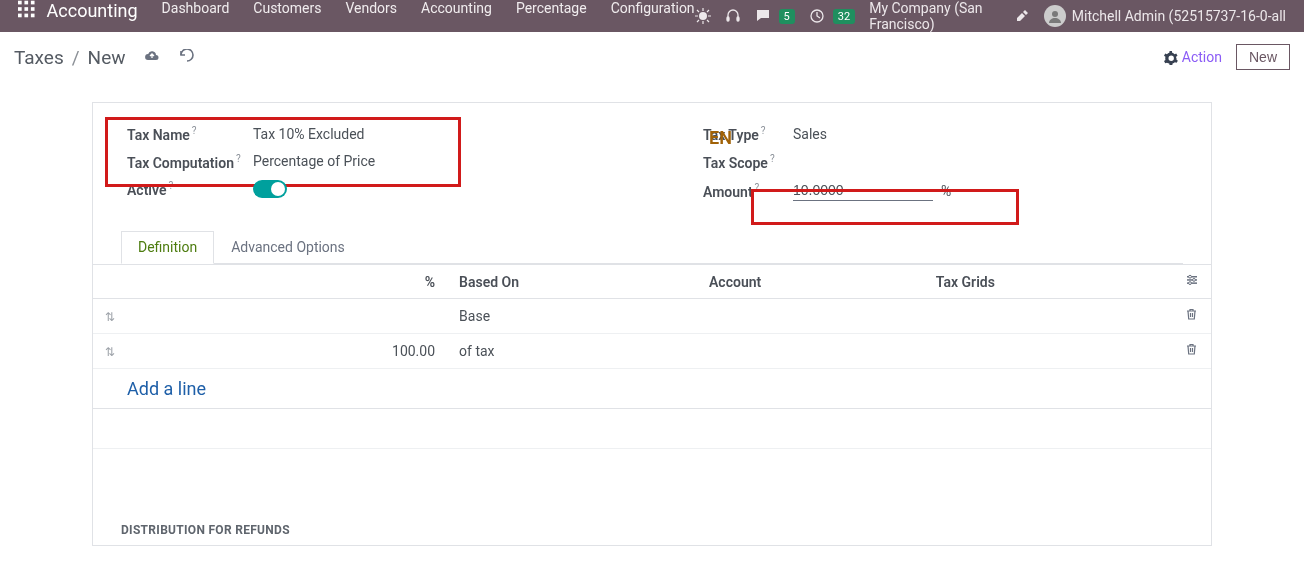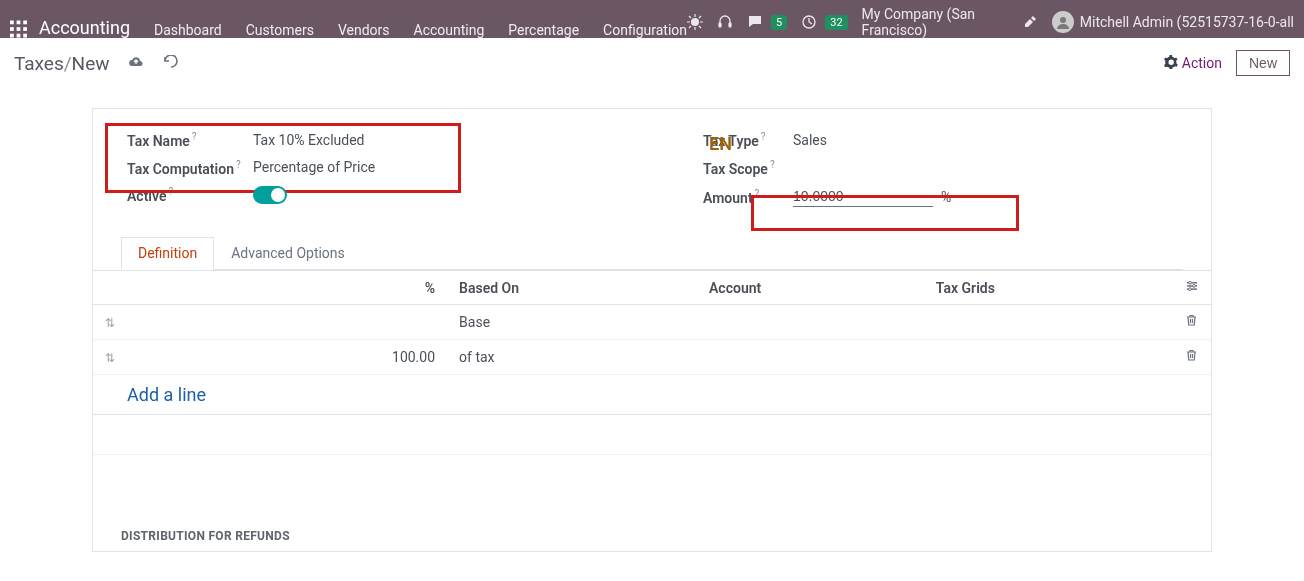--- a/index.html
+++ b/index.html
@@ -1,37 +1,37 @@
 <!DOCTYPE html>
 <html><head>
 <meta charset="utf-8">
 <style>
 * { box-sizing: border-box; margin: 0; padding: 0; }
 body { font-family: -apple-system, BlinkMacSystemFont, "Segoe UI", Roboto, "Helvetica Neue", Arial, sans-serif; font-size: 14px; color: #374151; background: #fff; width: 1304px; }
-.topbar { background: #6a5763; color: #fff; height: 38px; display: flex; align-items: flex-end; padding: 0 10px; }
+.topbar { background: #6a5763; color: #fff; height: 32px; display: flex; align-items: flex-start; padding: 0 18px; }
 .apps-icon { display: inline-flex; width: 18px; height: 18px; margin-right: 12px; }
 .apps-icon svg { width: 100%; height: 100%; }
 .app-name { font-size: 18px; font-weight: 400; margin-right: 20px; }
 .nav-menu { display: flex; gap: 24px; margin-left: 4px; }
 .nav-item { color: #f0ecee; font-size: 14px; cursor: pointer; }
 .topbar-right { margin-left: auto; display: flex; align-items: center; gap: 14px; }
 .topbar-icon { display: inline-flex; color: #ece7ea; cursor: pointer; }
 .badge { background: #1f8f5f; color: #fff; font-size: 11px; padding: 1px 5px; border-radius: 3px; margin-left: -6px; }
 .company-name { font-size: 14px; color: #ece7ea; cursor: pointer; }
 .avatar-wrap { display: flex; align-items: center; gap: 6px; cursor: pointer; }
 .avatar { width: 22px; height: 22px; border-radius: 50%; background: #ccc; display: inline-flex; align-items: center; justify-content: center; }
 .user-name { font-size: 14px; color: #ece7ea; white-space: nowrap; }
 
 .breadcrumb-row { display: flex; align-items: center; padding: 12px 14px 14px; border-bottom: 0; }
-.breadcrumb { display: flex; align-items: center; font-size: 19px; color: #555b63; }
+.breadcrumb { display: flex; align-items: center; gap: 8px; font-size: 19px; color: #555b63; }
 .breadcrumb .sep { color: #8b9096; }
 .bc-icons { display: flex; gap: 18px; margin-left: 18px; color: #6b7280; }
 .bc-icons span { cursor: pointer; }
 .actions-right { margin-left: auto; display: flex; align-items: center; gap: 14px; }
-.action-link { display: flex; align-items: flex-start; gap: 4px; cursor: pointer; color: #701a75; }
+.action-link { display: flex; align-items: flex-end; gap: 4px; cursor: pointer; color: #8b5cf6; }
 .btn-new { border: 1.5px solid #6a5763; padding: 4px 12px; color: #6a5763; background: #fff; cursor: pointer; font-size: 14px; }
 
 .form-sheet { max-width: 1120px; margin: 18px auto 0; border: 1px solid #e0e2e6; background: #fff; padding: 0; }
 .form-row { display: flex; padding: 22px 28px 10px; gap: 40px; position: relative; }
 .col { flex: 1; }
 .field { display: flex; align-items: center; margin-bottom: 10px; }
 .field .label { width: 126px; font-weight: 600; color: #4a4f57; font-size: 14px; margin-left: 6px; }
 .field .label sup { font-size: 10px; font-weight: 400; color: #8c929a; margin-left: 2px; }
 .field .value { color: #4b5158; font-size: 14px; }
 .highlight-box-left { position: absolute; left: 12px; top: 14px; width: 356px; height: 70px; border: 3px solid #d11a1a; pointer-events: none; }
@@ -39,21 +39,21 @@
 .lang-badge { font-size: 18px; font-weight: 600; color: #a16207; position: absolute; left: 616px; top: 24px; }
 
 .toggle { width: 34px; height: 18px; background: #00a09d; border-radius: 10px; position: relative; cursor: pointer; }
 .toggle::after { content: ''; position: absolute; right: 2px; top: 2px; width: 14px; height: 14px; background: #fff; border-radius: 50%; }
 
 .amount-input { border: none; border-bottom: 1px solid #6b7280; width: 140px; font-size: 14px; padding: 2px 0; outline: none; color: #4b5158; }
 .amount-suffix { margin-left: 8px; color: #4b5158; }
 
 .tabs { display: flex; border-bottom: 1px solid #e0e2e6; margin: 10px 28px 0 28px; }
 .tab { padding: 7px 16px; font-size: 14px; color: #6b7280; cursor: pointer; border: 1px solid transparent; }
-.tab.active { border: 1px solid #e0e2e6; border-bottom: 1px solid #fff; margin-bottom: -1px; color: #c2410c; background: #fff; }
+.tab.active { border: 1px solid #e0e2e6; border-bottom: 1px solid #fff; margin-bottom: -1px; color: #4d7c0f; background: #fff; }
 
 .section-title { font-size: 12px; font-weight: 700; color: #5f656d; letter-spacing: 0.3px; padding: 26px 28px 8px; }
 table.dist { width: calc(100% - 0px); border-collapse: collapse; }
 table.dist th { text-align: left; font-weight: 600; color: #4a4f57; font-size: 14px; padding: 8px 12px; border-top: 1px solid #e0e2e6; border-bottom: 1px solid #e0e2e6; background: #fff; }
 table.dist th.pct, table.dist td.pct { text-align: right; width: 320px; }
 table.dist th.act, table.dist td.act { width: 40px; text-align: center; }
 table.dist td { padding: 9px 12px; font-size: 14px; color: #4b5158; border-bottom: 1px solid #eef0f2; }
 .drag-handle { color: #9ca1a8; cursor: grab; font-size: 12px; }
 .trash { color: #6b7280; cursor: pointer; }
 .add-line { color: #1e5fa8; padding: 9px 28px 9px 34px; font-size: 18px; cursor: pointer; }

